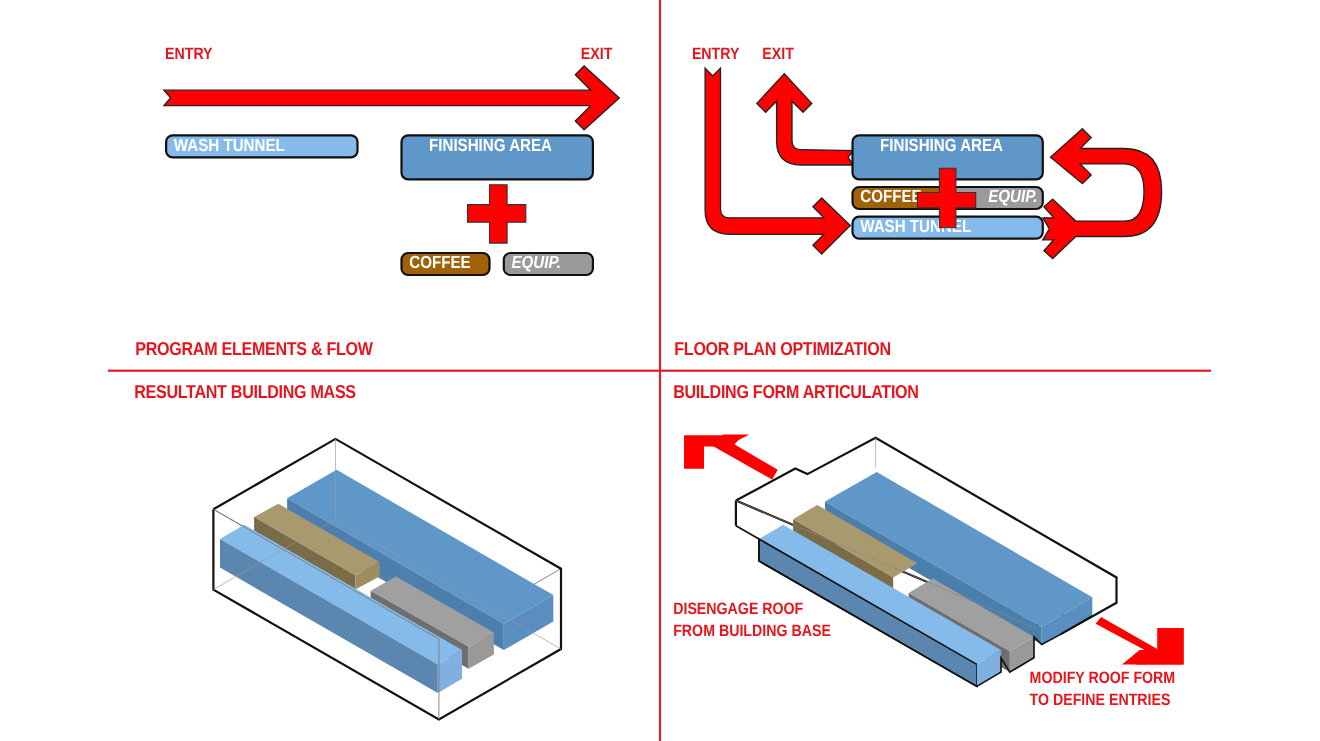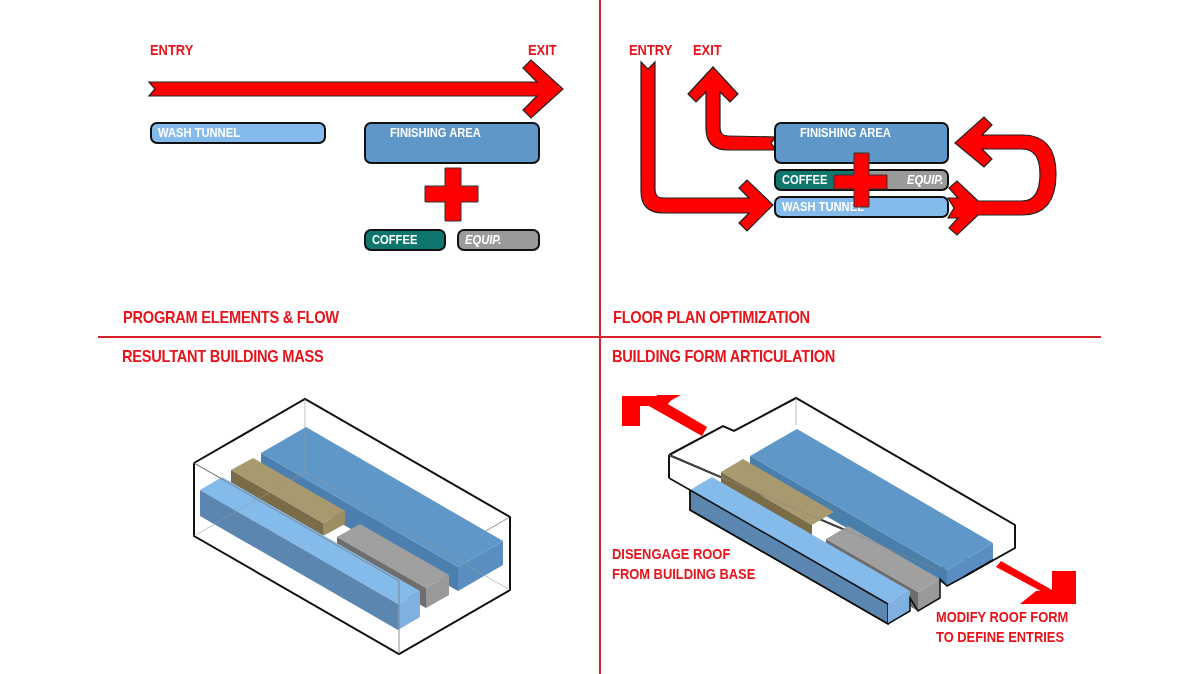--- a/index.html
+++ b/index.html
@@ -6,26 +6,26 @@
   body { width: 1200px; height: 674px; position: relative; overflow: hidden;
          font-family: "Liberation Sans", sans-serif; }
   .divider-v { position: absolute; left: 599px; top: 0; width: 2px; height: 674px; background: #d8202a; }
   .divider-h { position: absolute; left: 98px; top: 336px; width: 1003px; height: 2px; background: #d8202a; }
   .section-title { position: absolute; color: #e8141c; font-weight: bold; font-size: 17px;
                    letter-spacing: -0.3px; transform: scaleX(0.86); transform-origin: left center;
                    white-space: nowrap; }
   .red-label { position: absolute; color: #e8141c; font-weight: bold; font-size: 15px;
                transform: scaleX(0.86); transform-origin: left center; white-space: nowrap; line-height: 20px; }
   .box { position: absolute; border: 2.5px solid #111; border-radius: 7px; box-sizing: border-box;
-         color: #fff; font-weight: bold; font-size: 13px; line-height: 18px; padding-left: 6px; overflow: hidden;
+         color: #fff; font-weight: bold; font-size: 16px; line-height: 18px; padding-left: 6px; overflow: hidden;
          white-space: nowrap; }
   .box span.t { display: inline-block; transform: scaleX(0.86); transform-origin: left center; }
   .box.wash { background: #85bbea; }
   .box.finish { background: #5f97c8; padding-left: 24px; }
-  .box.coffee { background: #0f766e; }
+  .box.coffee { background: #a16207; }
   .box.equip { background: #9a9a9a; font-style: italic; }
   svg.layer { position: absolute; left: 0; top: 0; }
 </style>
 </head>
 <body>
 
 <div class="divider-v"></div>
 <div class="divider-h"></div>
 
 <div>

